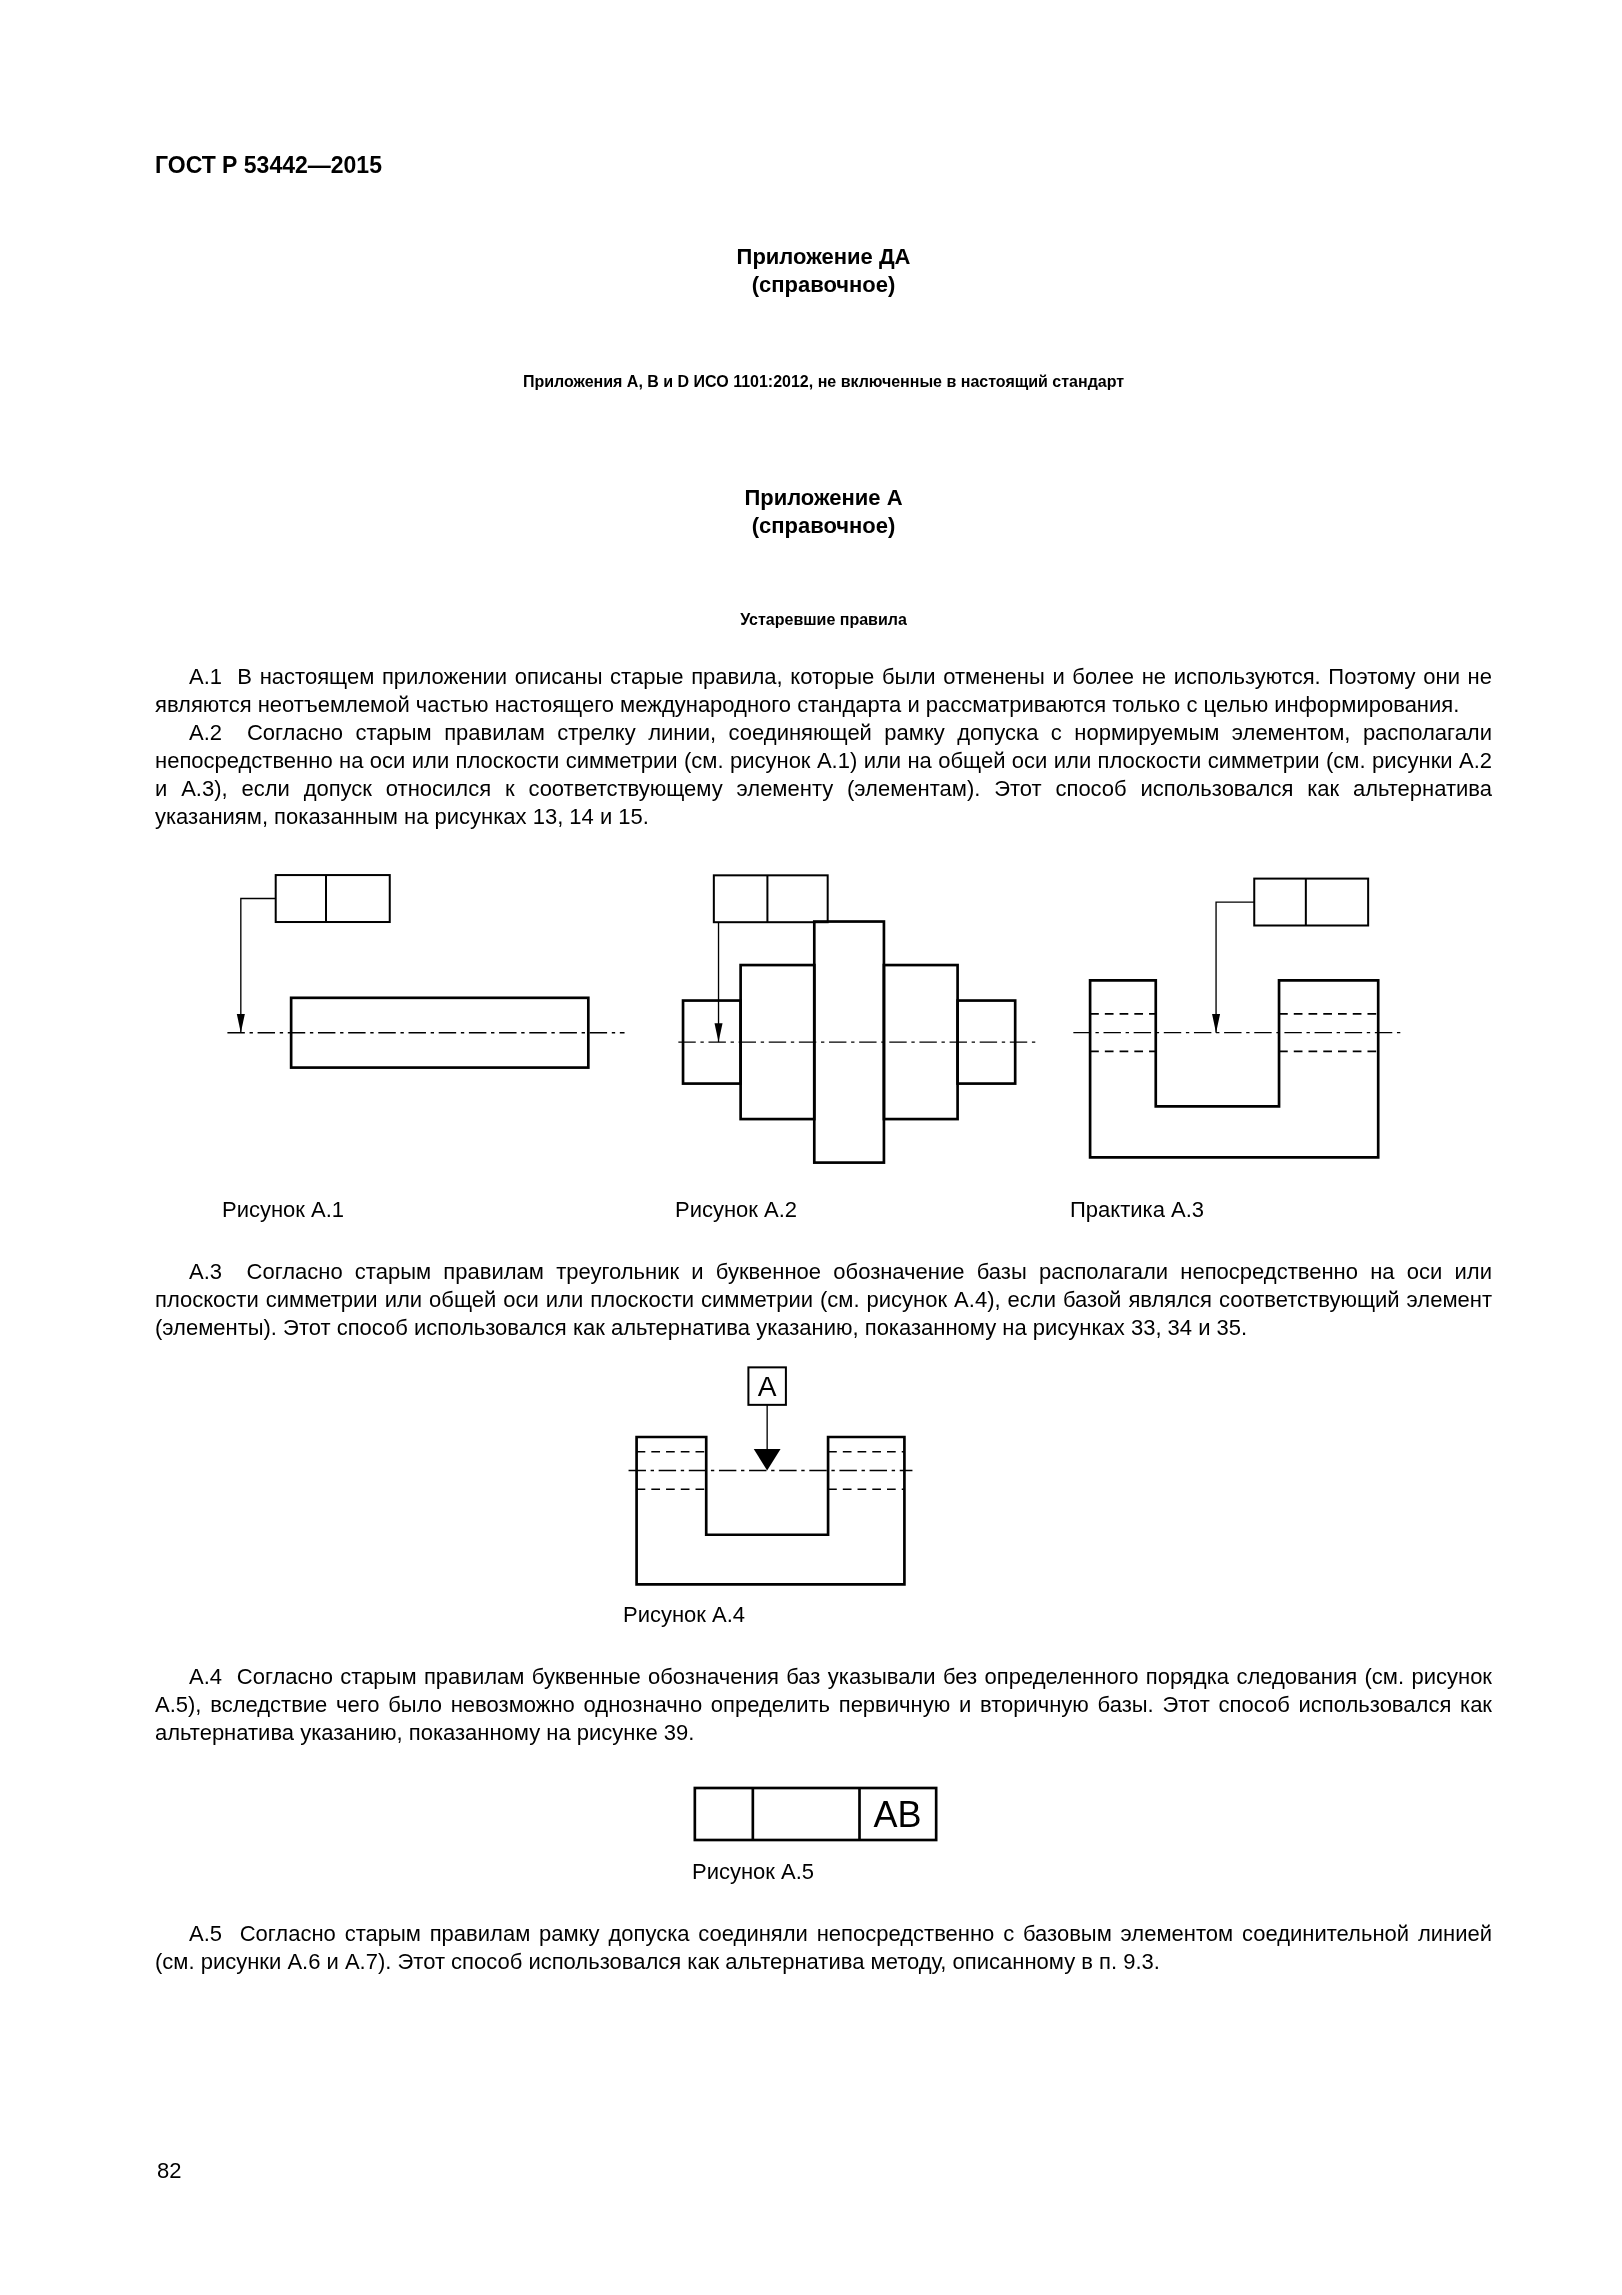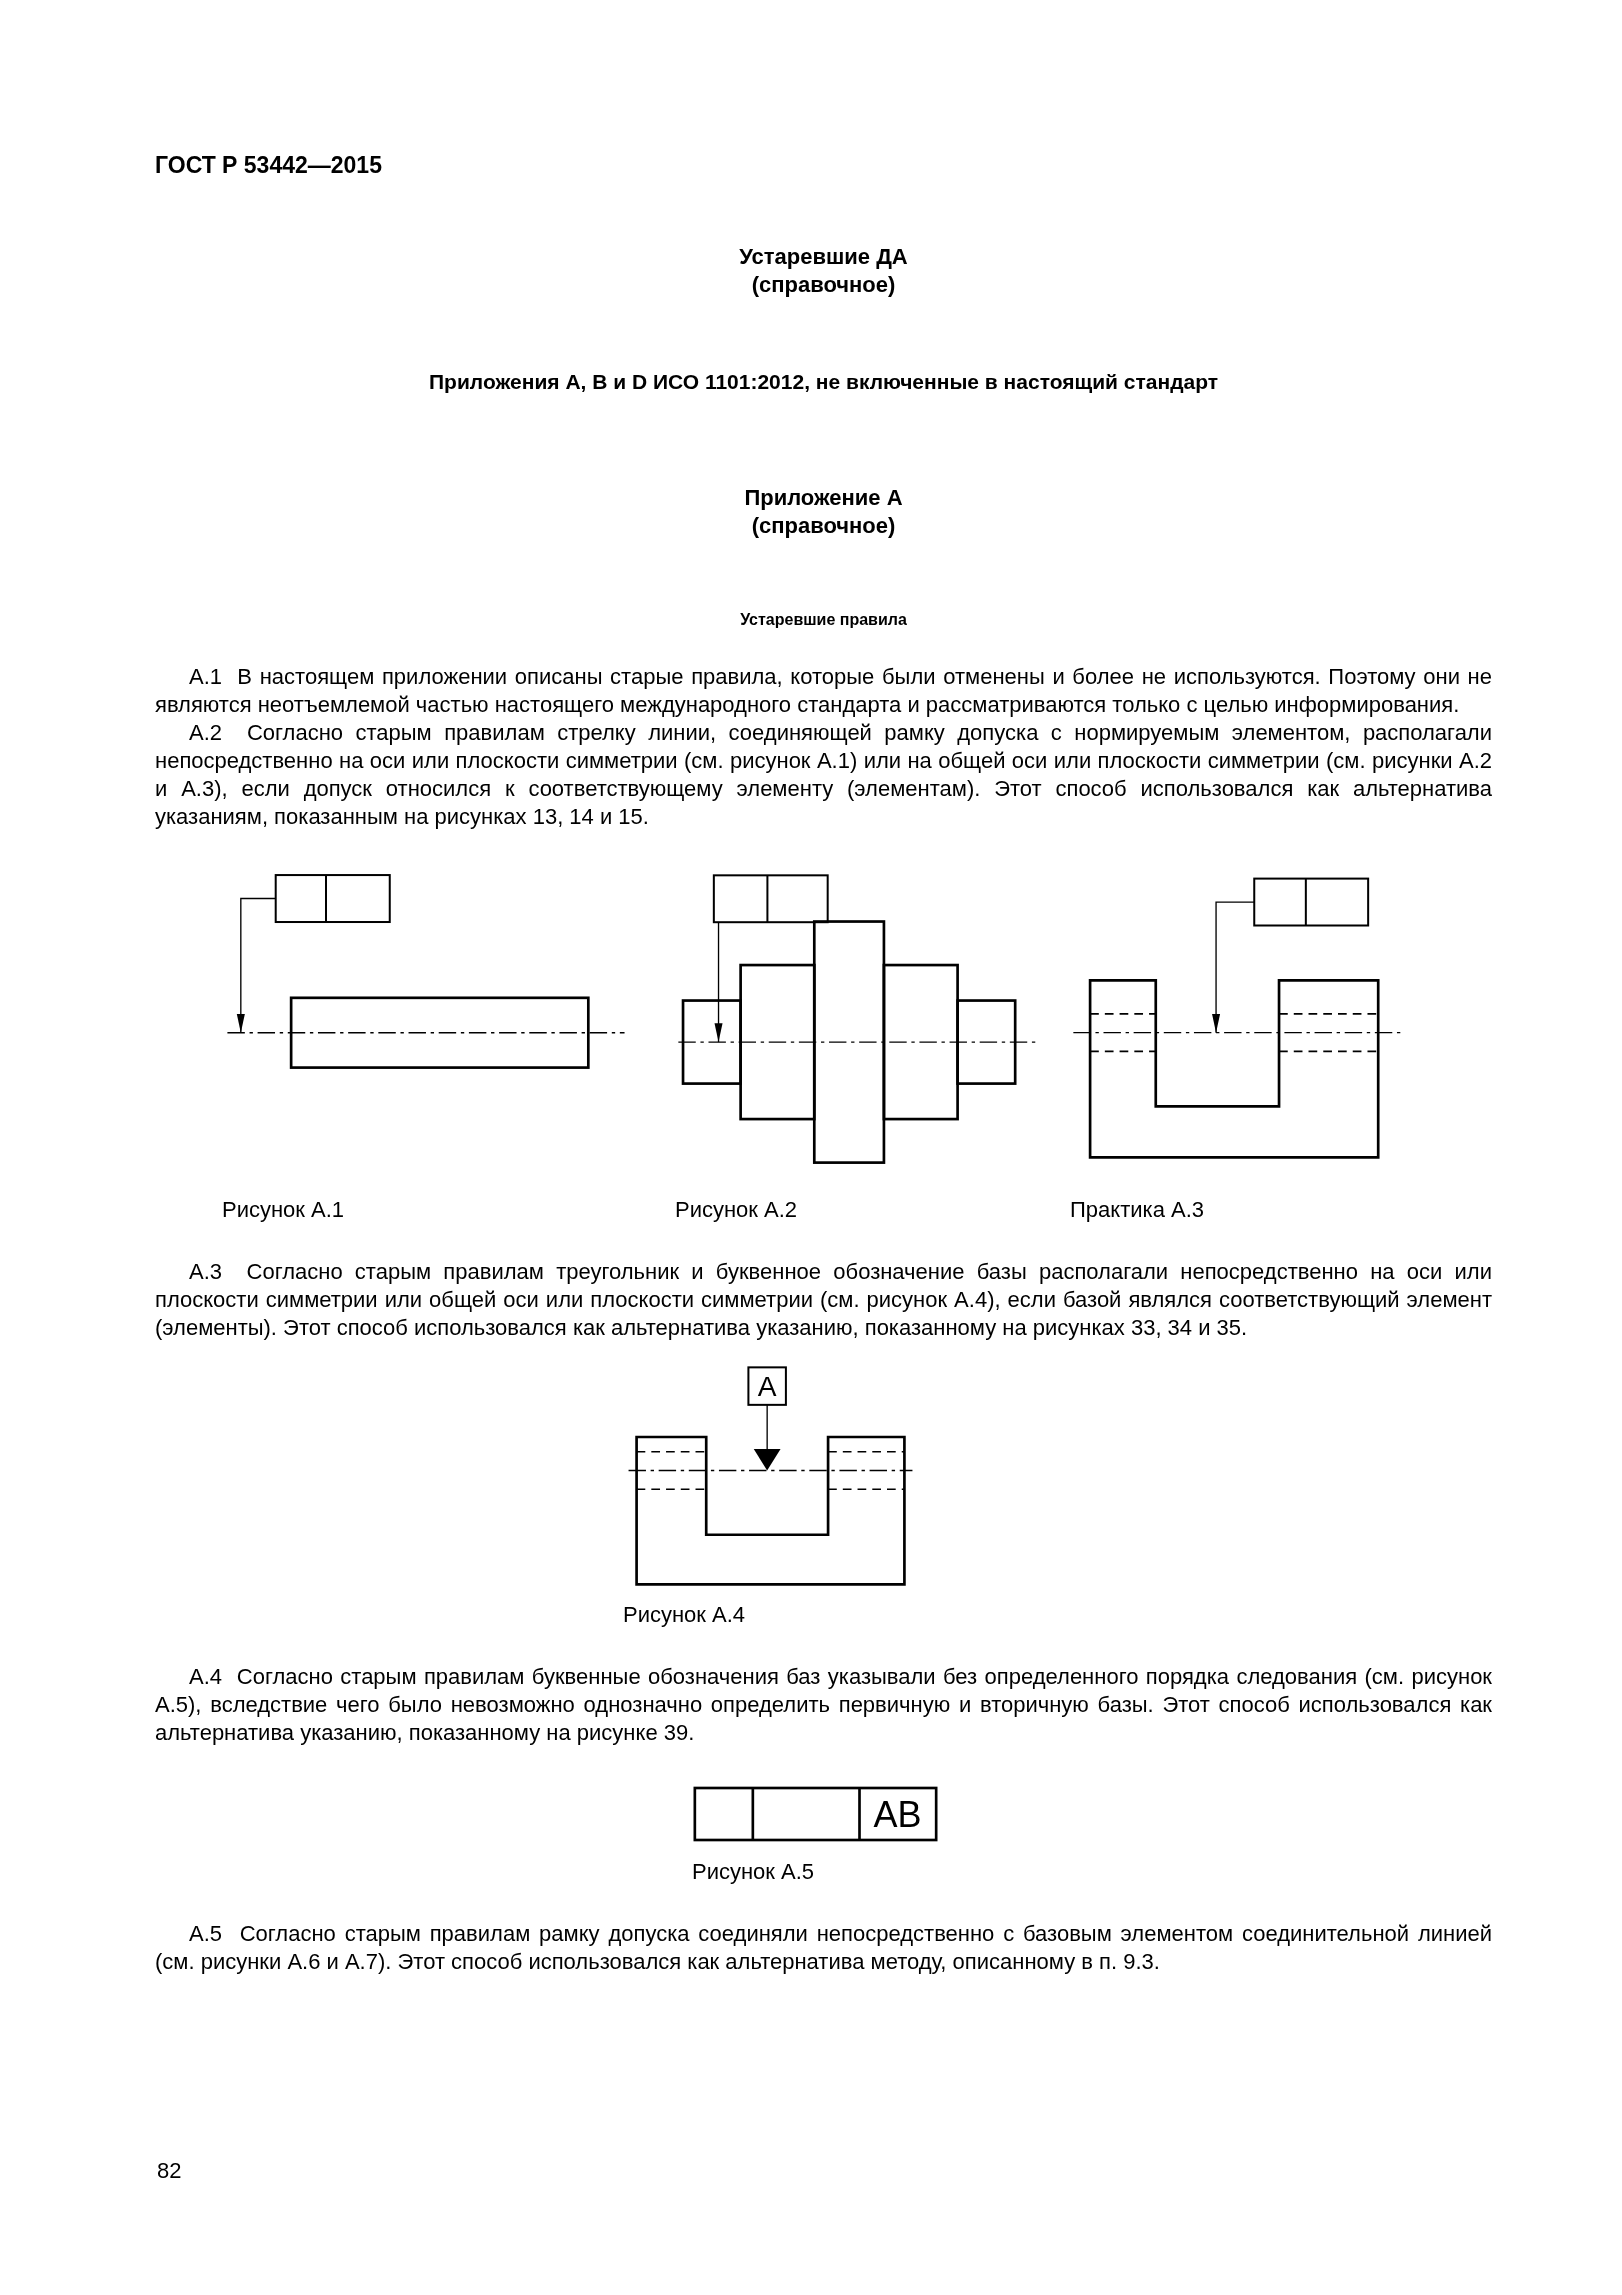--- a/index.html
+++ b/index.html
@@ -9,21 +9,21 @@
     width:1623px; height:2295px;
     background:#ffffff; color:#000;
     font-family:"Liberation Sans", sans-serif;
     font-size:22px; line-height:28px;
     padding:151px 131px 0 155px;
     overflow:hidden;
   }
   .doc-header { font-size:23px; font-weight:bold; line-height:29.5px; }
   .annex-label { margin-top:62px; text-align:center; font-weight:bold; }
   .annex-type  { text-align:center; font-weight:bold; }
-  .annex-title { margin-top:67px; text-align:center; font-weight:bold; font-size:21px; line-height:31px; }
+  .annex-title { margin-top:67px; text-align:center; font-weight:bold; font-size:16px; line-height:31px; }
   .annex-title2{ margin-top:64px; text-align:center; font-weight:bold; font-size:16px; line-height:31px; }
   .mt-130 { margin-top:87px; }
   .para { text-align:justify; text-indent:34px; }
   .para-first { margin-top:28px; }
   .mt-50 { margin-top:34px; }
   .fig-row { display:flex; align-items:flex-start; margin-top:34px; }
   .fig { display:block; }
   .fig-a1 { margin-left:67px; }
   .fig-a2 { margin-left:37px; }
   .fig-a3 { margin-left:20px; }
@@ -45,21 +45,21 @@
   .fillblk   { fill:#000; stroke:none; }
   .svgtext   { font-family:"Liberation Sans", sans-serif; fill:#000; }
 </style>
 </head>
 <body>
 
 <div class="page">
 
   <div class="doc-header">ГОСТ Р 53442—2015</div>
 
-  <div class="annex-label">Устаревшие ДА</div>
+  <div class="annex-label">Приложение ДА</div>
   <div class="annex-type">(справочное)</div>
   <div class="annex-title">Приложения А, В и D ИСО 1101:2012, не включенные в настоящий стандарт</div>
 
   <div class="annex-label mt-130">Приложение А</div>
   <div class="annex-type">(справочное)</div>
   <div class="annex-title2">Устаревшие правила</div>
 
   <p class="para para-first">А.1&nbsp; В настоящем приложении описаны старые правила, которые были отменены и более не используются. Поэтому они не являются неотъемлемой частью настоящего международного стандарта и рассматриваются только с целью информирования.</p>
   <p class="para">А.2&nbsp; Согласно старым правилам стрелку линии, соединяющей рамку допуска с нормируемым элементом, располагали непосредственно на оси или плоскости симметрии (см. рисунок А.1) или на общей оси или плоскости симметрии (см. рисунки А.2 и А.3), если допуск относился к соответствующему элементу (элементам). Этот способ использовался как альтернатива указаниям, показанным на рисунках 13, 14 и 15.</p>
 

